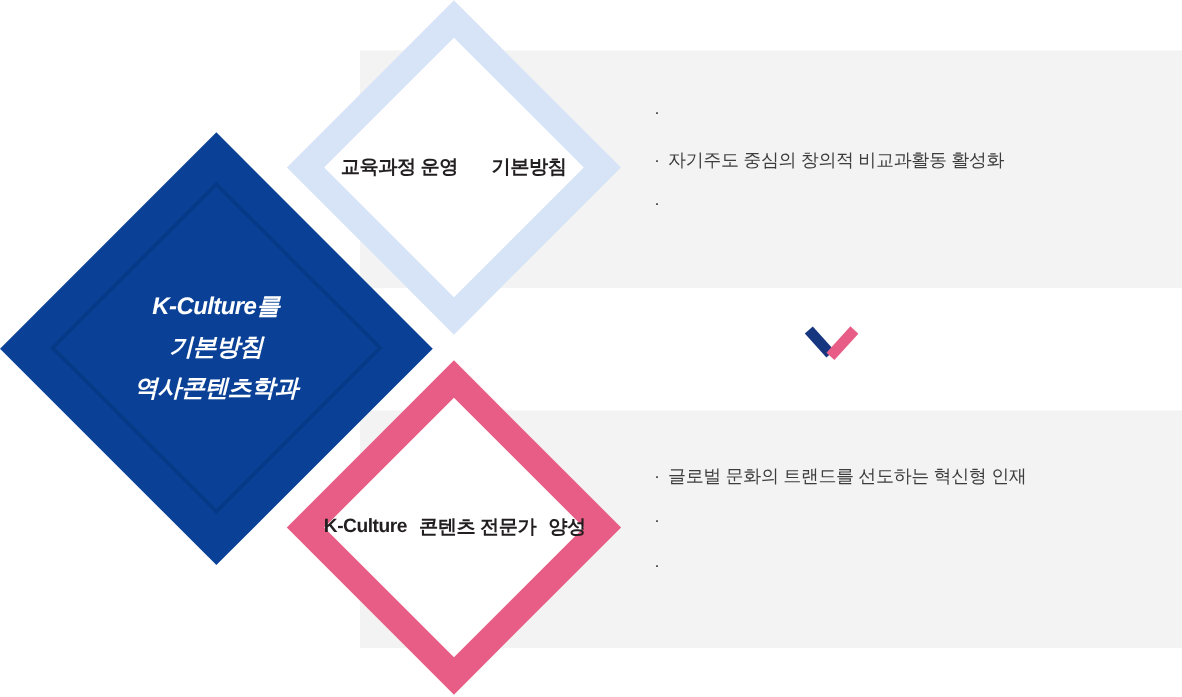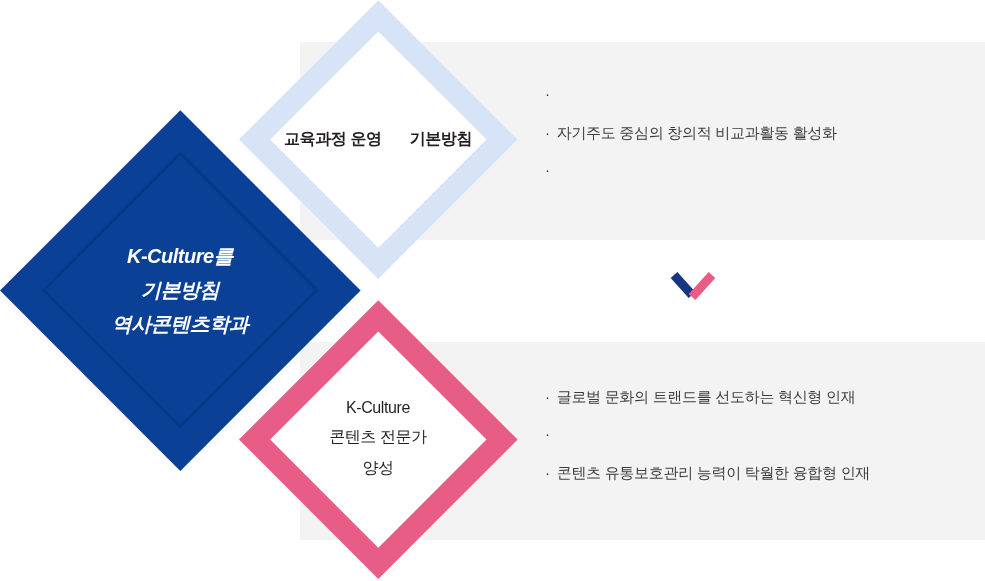--- a/index.html
+++ b/index.html
@@ -127,27 +127,27 @@
     z-index: 5;
   }
   #diamond-bottom-label {
     position: absolute;
     left: 268px;
     top: 439px;
     width: 220px;
     height: 120px;
     margin-top: -60px;
     display: flex;
-    flex-direction: column;
+    flex-direction: row;
     align-items: center;
-    justify-content: center;
+    justify-content: flex-end;
     gap: 10px;
     color: #231f20;
     font-size: 16px;
-    font-weight: normal;
+    font-weight: bold;
     letter-spacing: -0.4px;
     z-index: 7;
     pointer-events: none;
   }
 
   
   .bullets {
     position: absolute;
     z-index: 8;
     color: #3c3c3c;
@@ -225,21 +225,20 @@
   <div class="bullets" id="bullets-bottom">
     <div class="bullet-row">
       <span class="bullet-dot">·</span>
       <span>글로벌 문화의 트랜드를 선도하는 혁신형 인재</span>
     </div>
     <div class="bullet-row">
       <span class="bullet-dot">·</span>
     </div>
     <div class="bullet-row">
       <span class="bullet-dot">·</span>
-      <span>콘텐츠 유통보호관리 능력이 탁월한 융합형 인재</span>
     </div>
   </div>
 
   <svg id="chevron-icon" viewBox="0 0 46 34">
     <path d="M4 5 L22 25" stroke="#16367f" stroke-width="9" stroke-linecap="butt" fill="none"></path>
     <path d="M42 5 L22 27" stroke="#e75d85" stroke-width="9" stroke-linecap="butt" fill="none"></path>
   </svg>
 
 </div>
 

